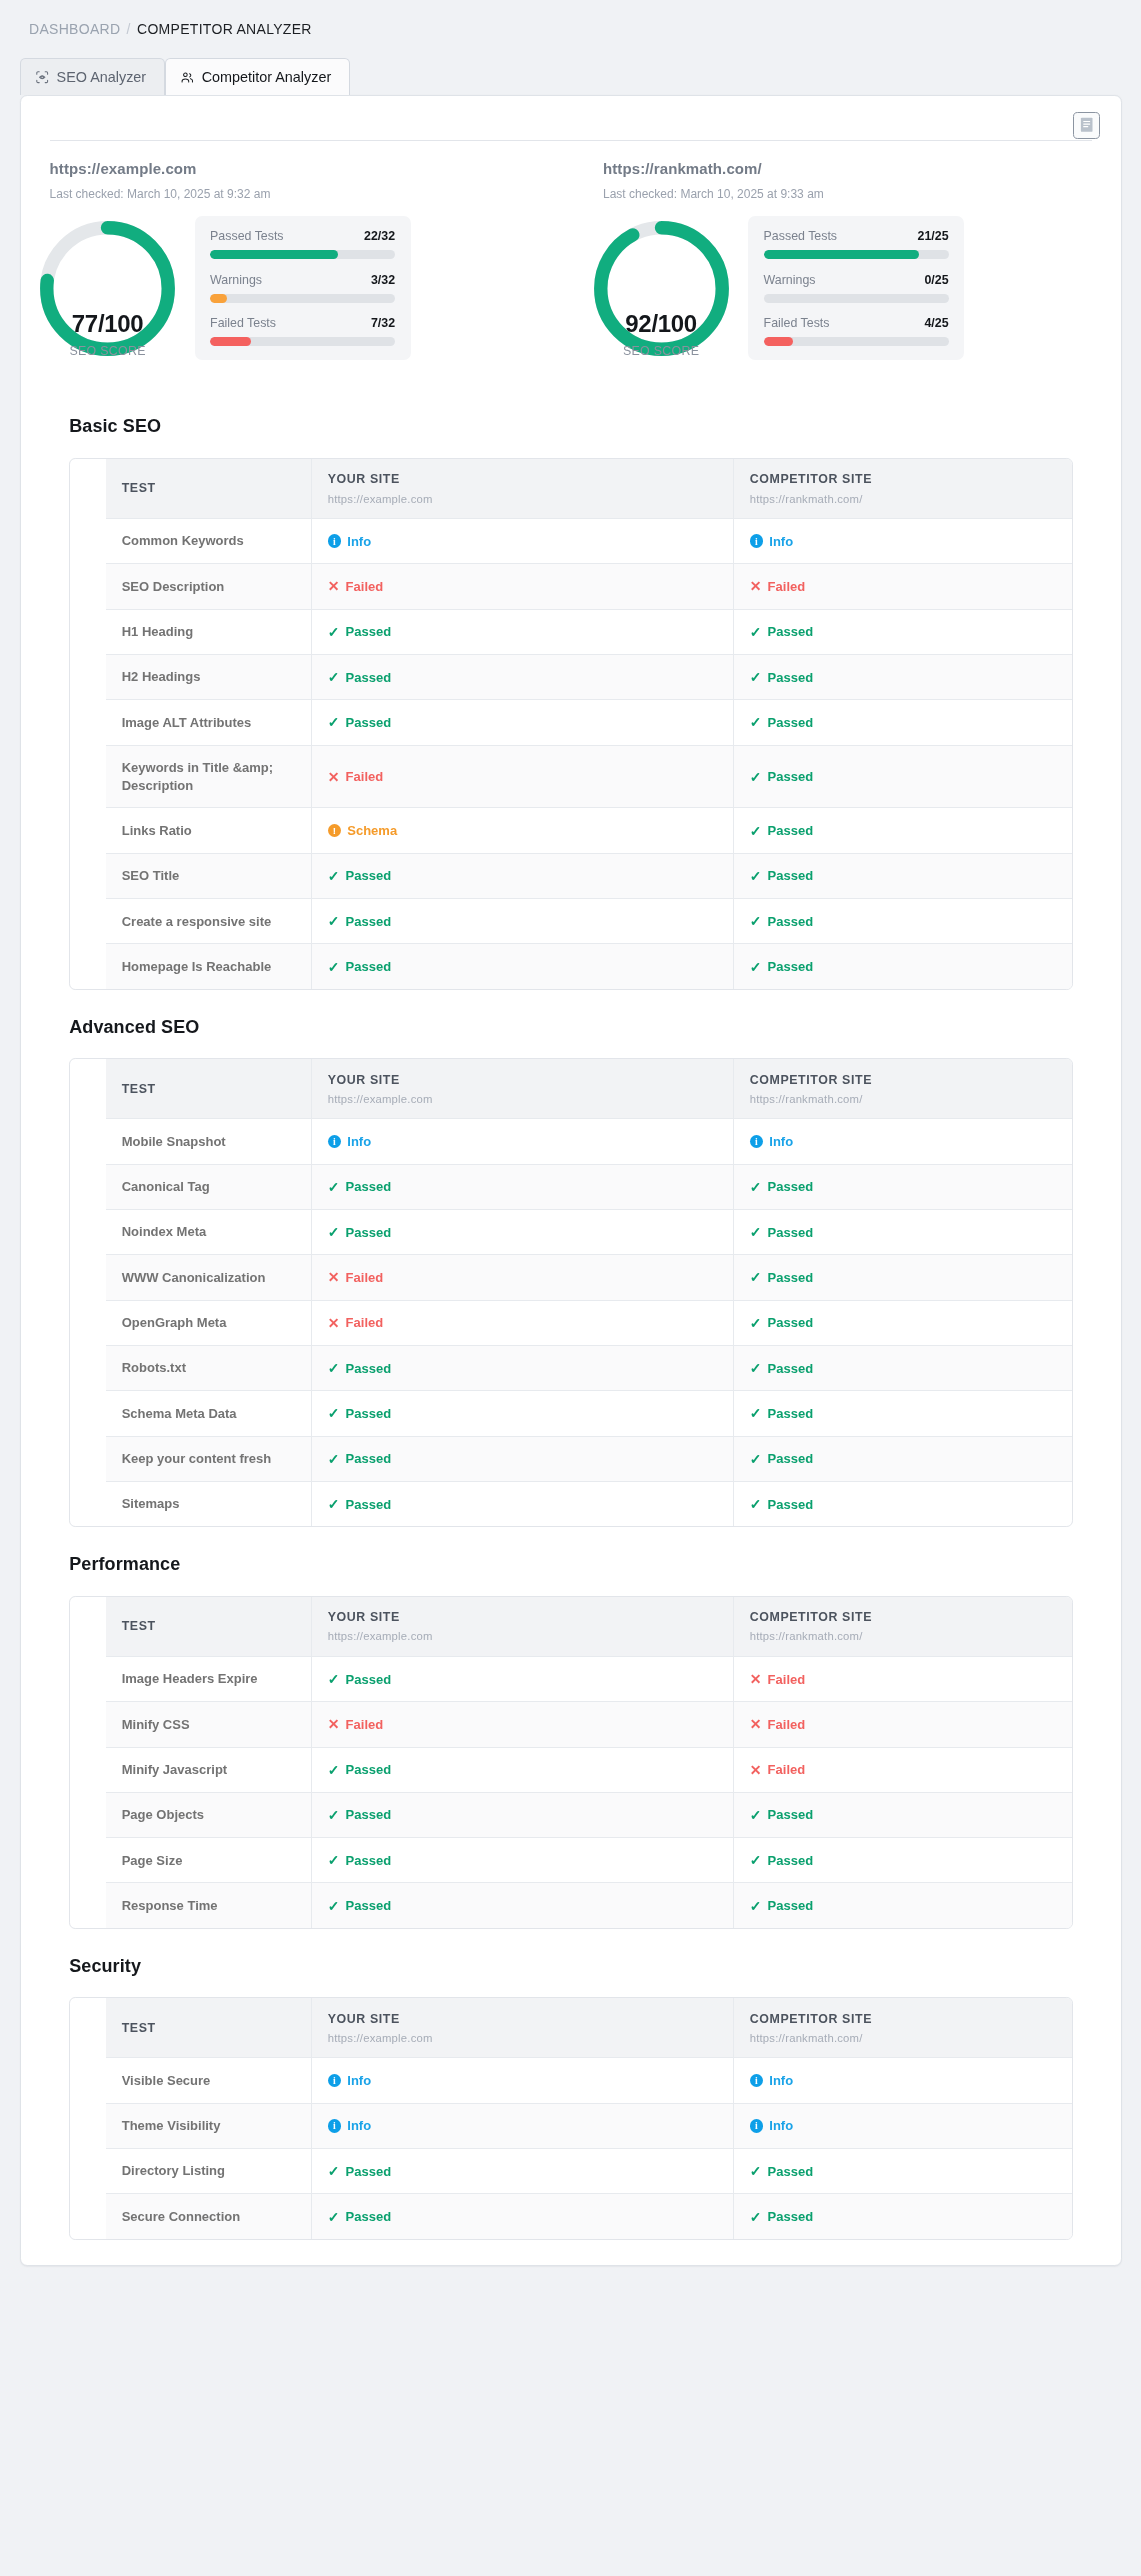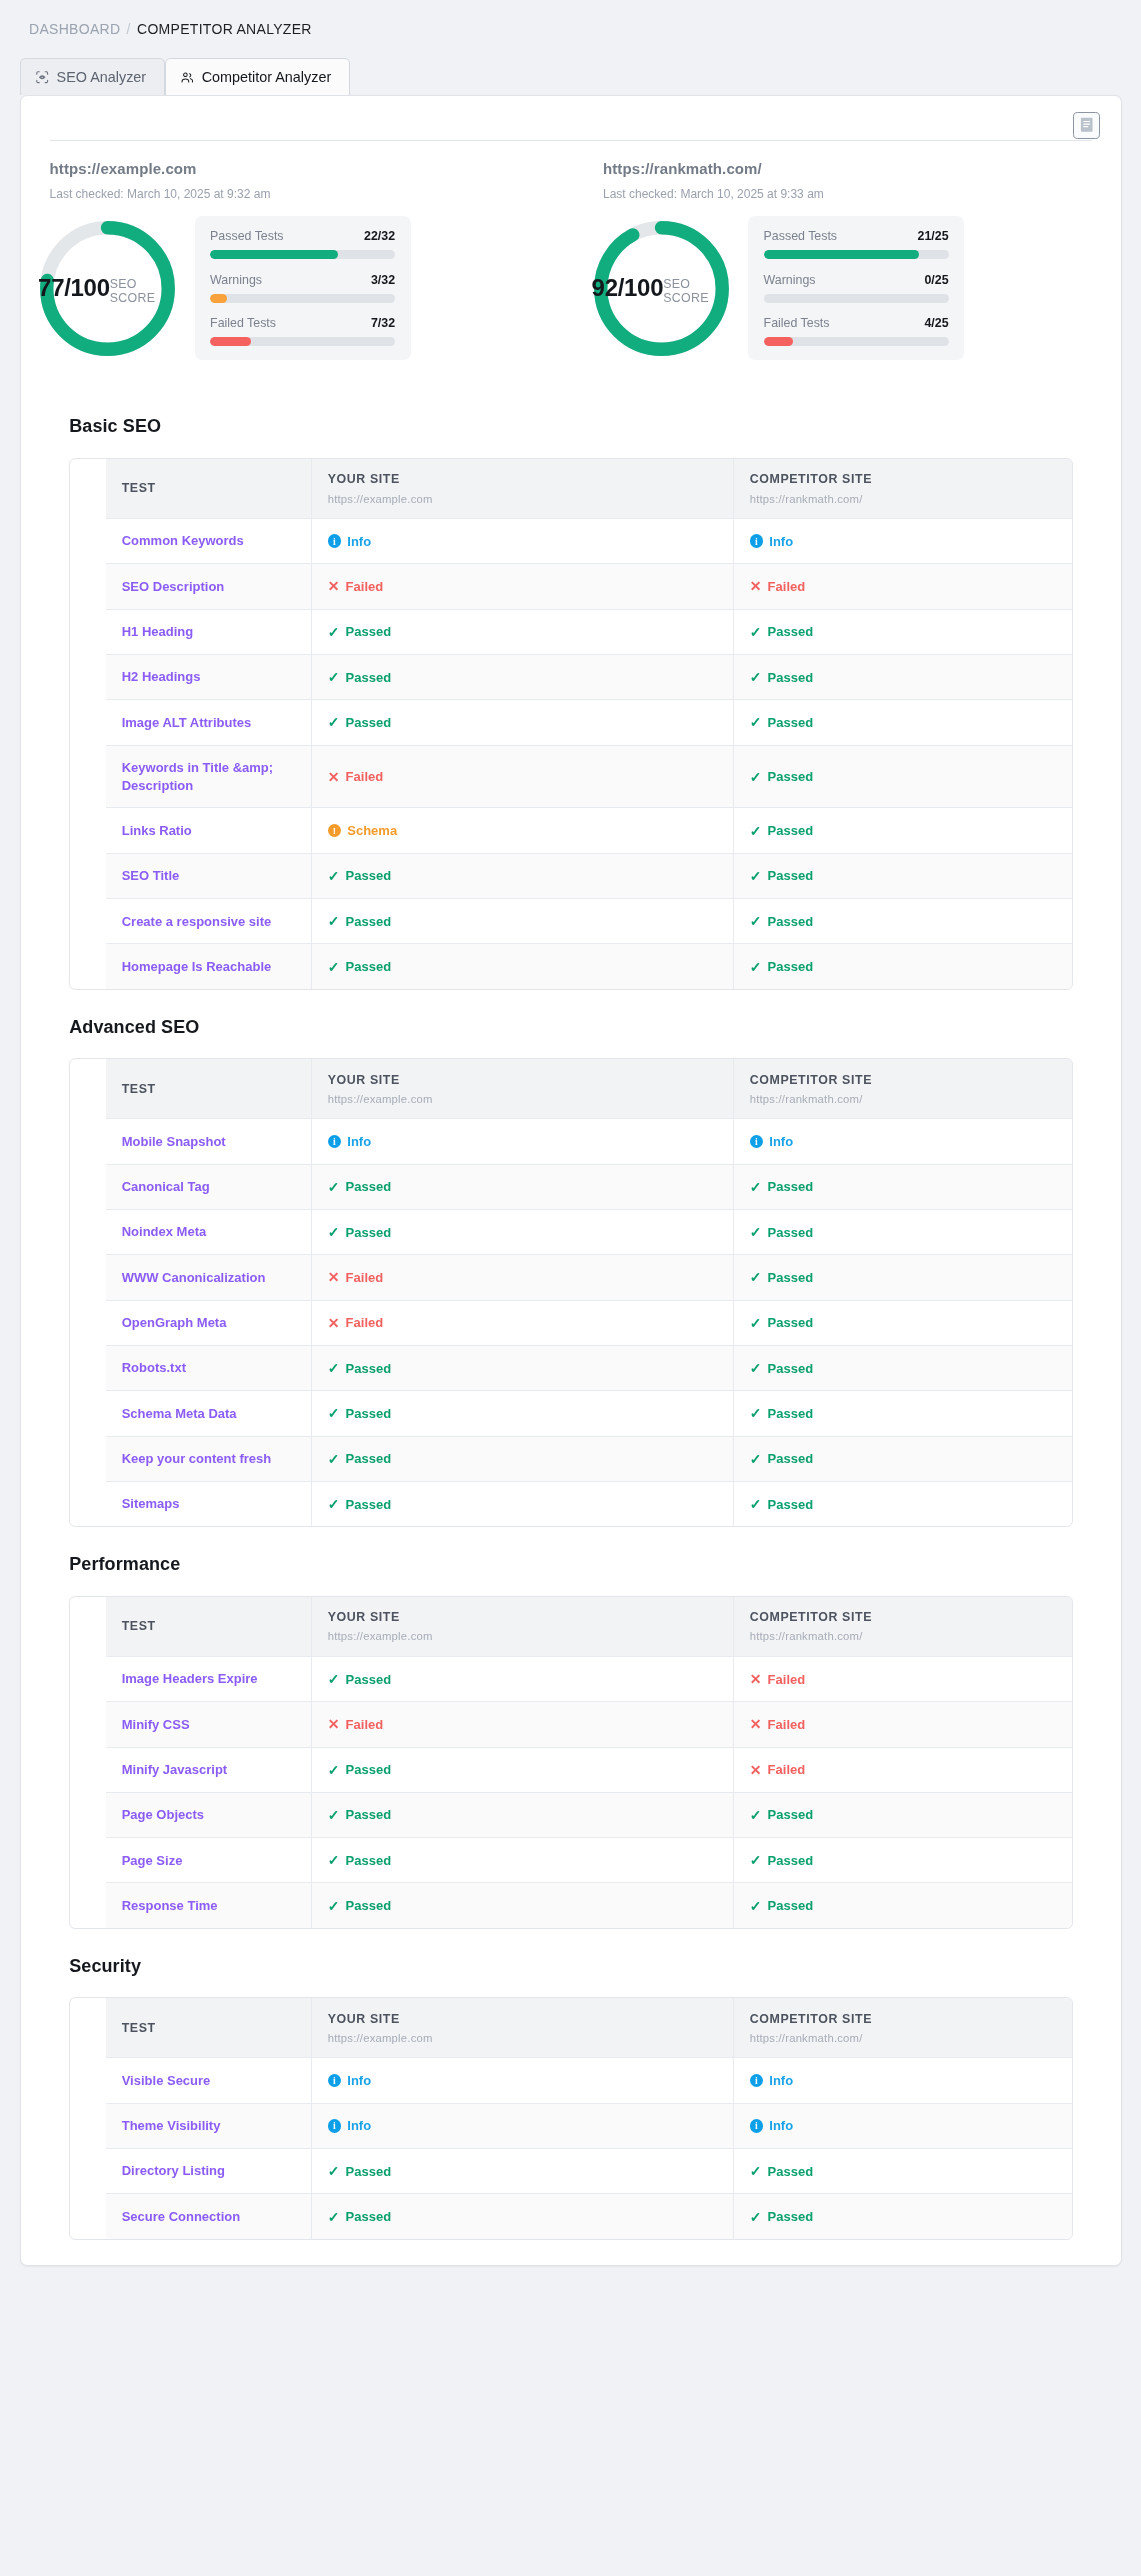--- a/index.html
+++ b/index.html
@@ -107,21 +107,21 @@
 
   
   .scores { display: flex; padding: 14.4px 0 29px 0; }
   .score-col { width: 50%; display: flex; align-items: center; padding-left: 17.5px; }
   .score-col.right { padding-left: 20.6px; }
 
   .donut { position: relative; width: 139px; height: 139px; flex: none; }
   .donut svg { display: block; transform: rotate(-90deg); }
   .donut-label {
     position: absolute; inset: 0;
-    display: flex; flex-direction: row;
+    display: flex; flex-direction: column;
     align-items: center; justify-content: flex-end;
   }
   .donut-score { font-size: 24px; font-weight: bold; color: #14171b; letter-spacing: -0.3px; }
   .donut-sub { margin-top: 5.2px; font-size: 12.4px; color: #8a919d; letter-spacing: 0.3px; }
 
   .stats {
     margin-left: 17.5px;
     background: #f4f5f7;
     border-radius: 7.2px;
     padding: 13.4px 15.5px 14.4px 15.5px;
@@ -156,21 +156,21 @@
   .trow:last-child { border-bottom: none; }
   .trow.head { background: #f2f3f5; }
   .trow.alt  { background: #fafafb; }
   .tcell { padding: 13.4px 15.5px; display: flex; flex-direction: column; justify-content: center; }
   .c-test { width: 206px; border-right: 0.5px solid #e7eaee; }
   .c-your { width: 422px; border-right: 0.5px solid #e7eaee; }
   .c-comp { flex: 1; }
 
   .head-label { font-size: 12.4px; font-weight: bold; color: #4c535e; letter-spacing: 0.6px; }
   .head-url   { font-size: 11.3px; color: #a6acb7; margin-top: 6.2px; letter-spacing: 0.2px; }
-  .test-name  { font-size: 13px; font-weight: bold; color: #8b5cf6; line-height: 1.35; }
+  .test-name  { font-size: 13px; font-weight: bold; color: #737373; line-height: 1.35; }
 
   .status { display: flex; align-items: center; gap: 6.2px; font-size: 13px; font-weight: bold; }
   .status.passed  { color: #0aa06e; }
   .status.failed  { color: #f2615f; }
   .status.warning { color: #f59b2a; }
   .status.info    { color: #1aa3e8; }
   .status .gl { font-size: 14px; line-height: 1; }
   .ibadge {
     width: 13.4px; height: 13.4px; border-radius: 50%;
     background: #0d9fe8; color: #fff;

